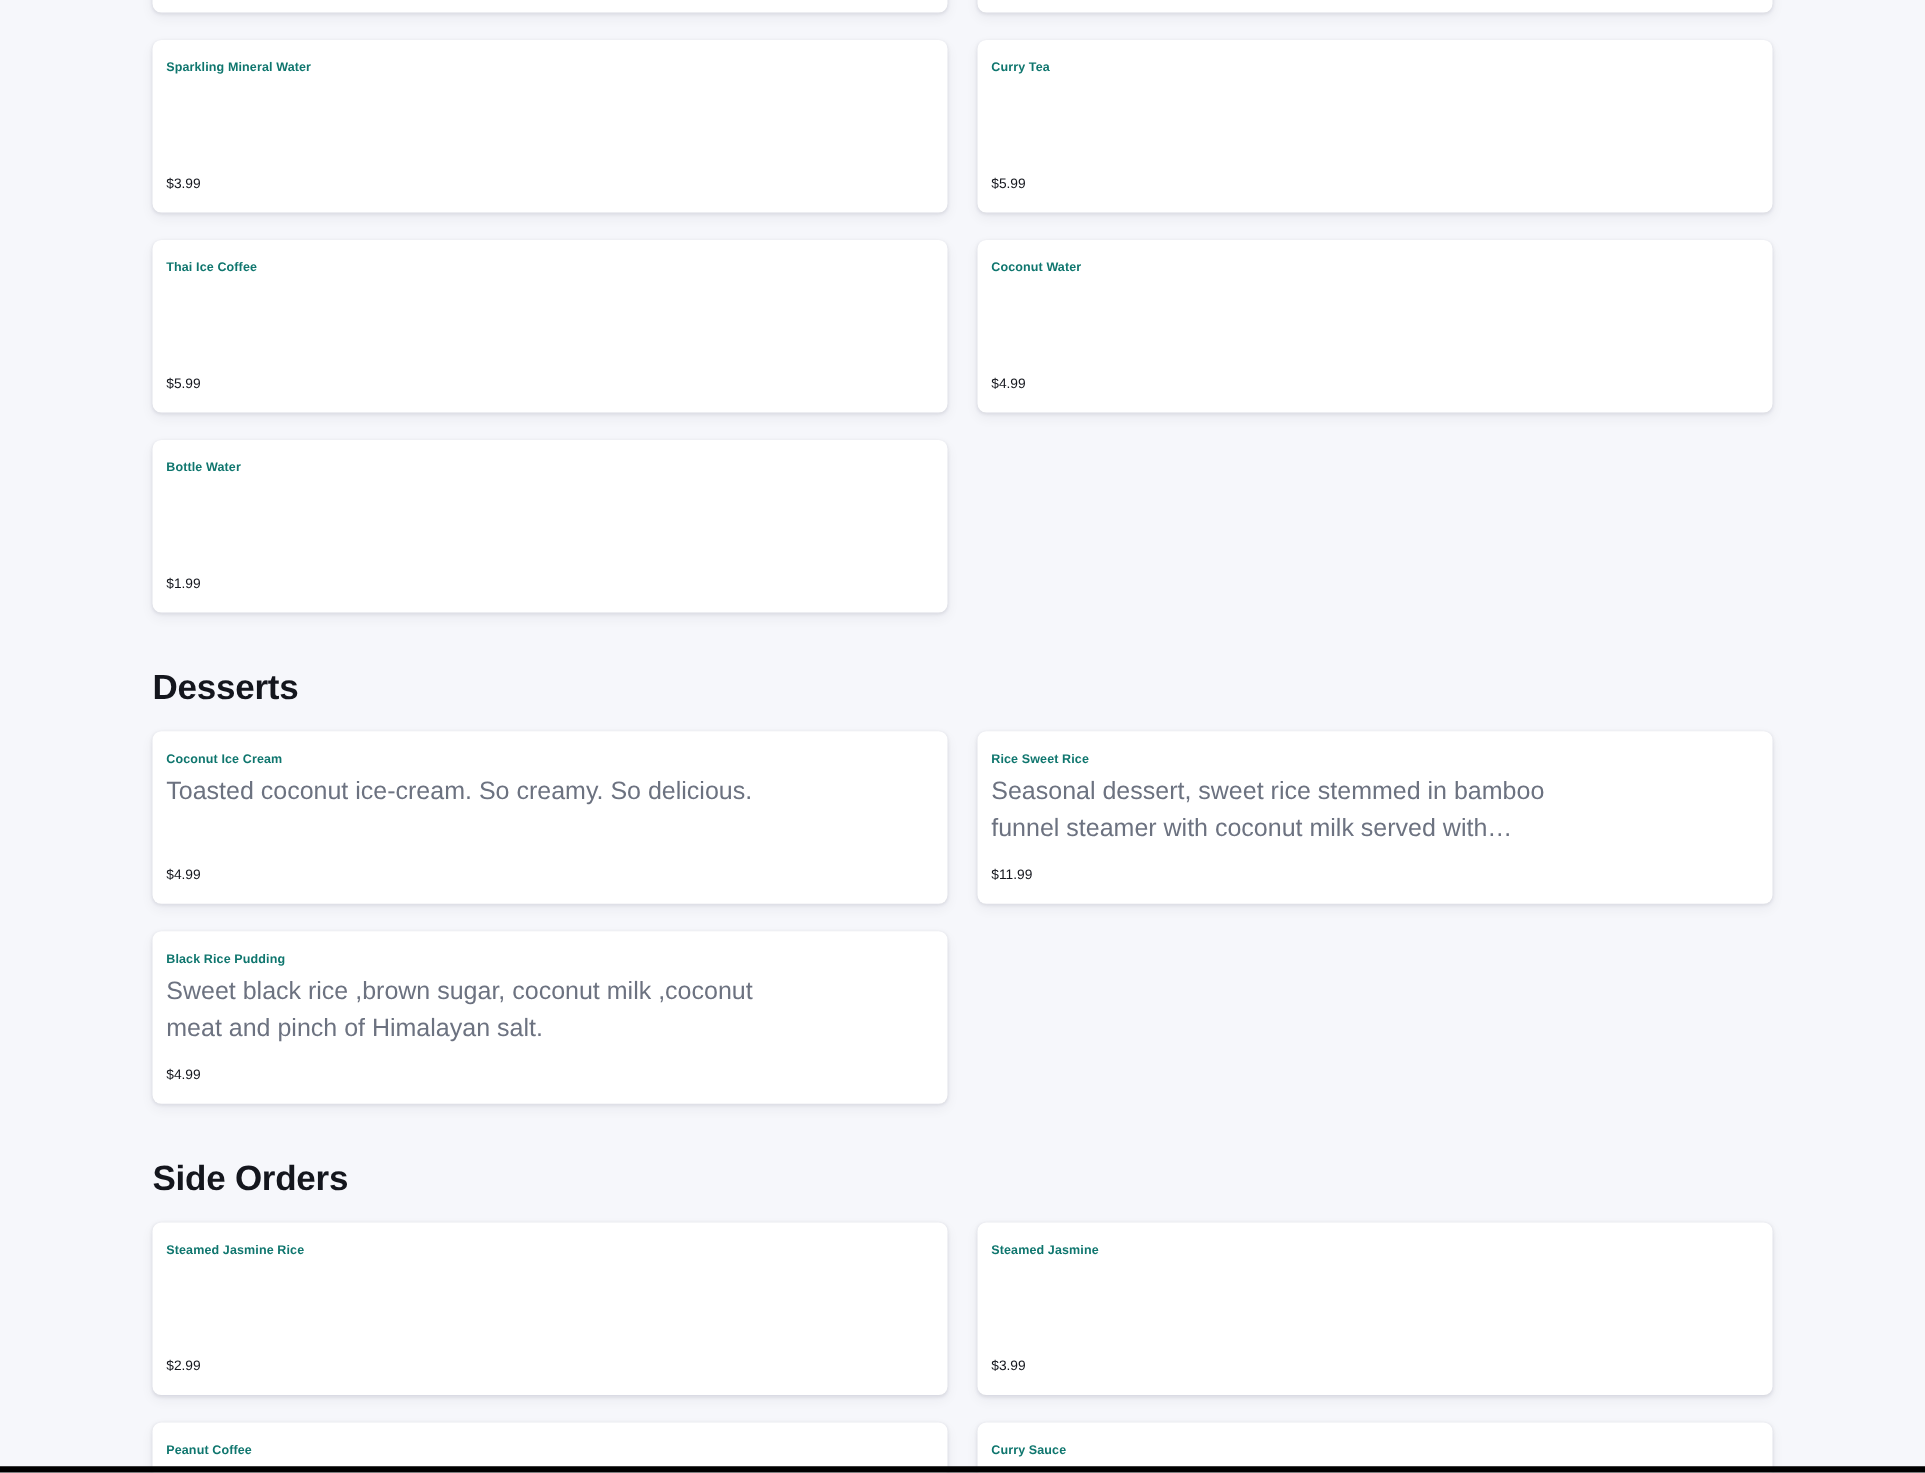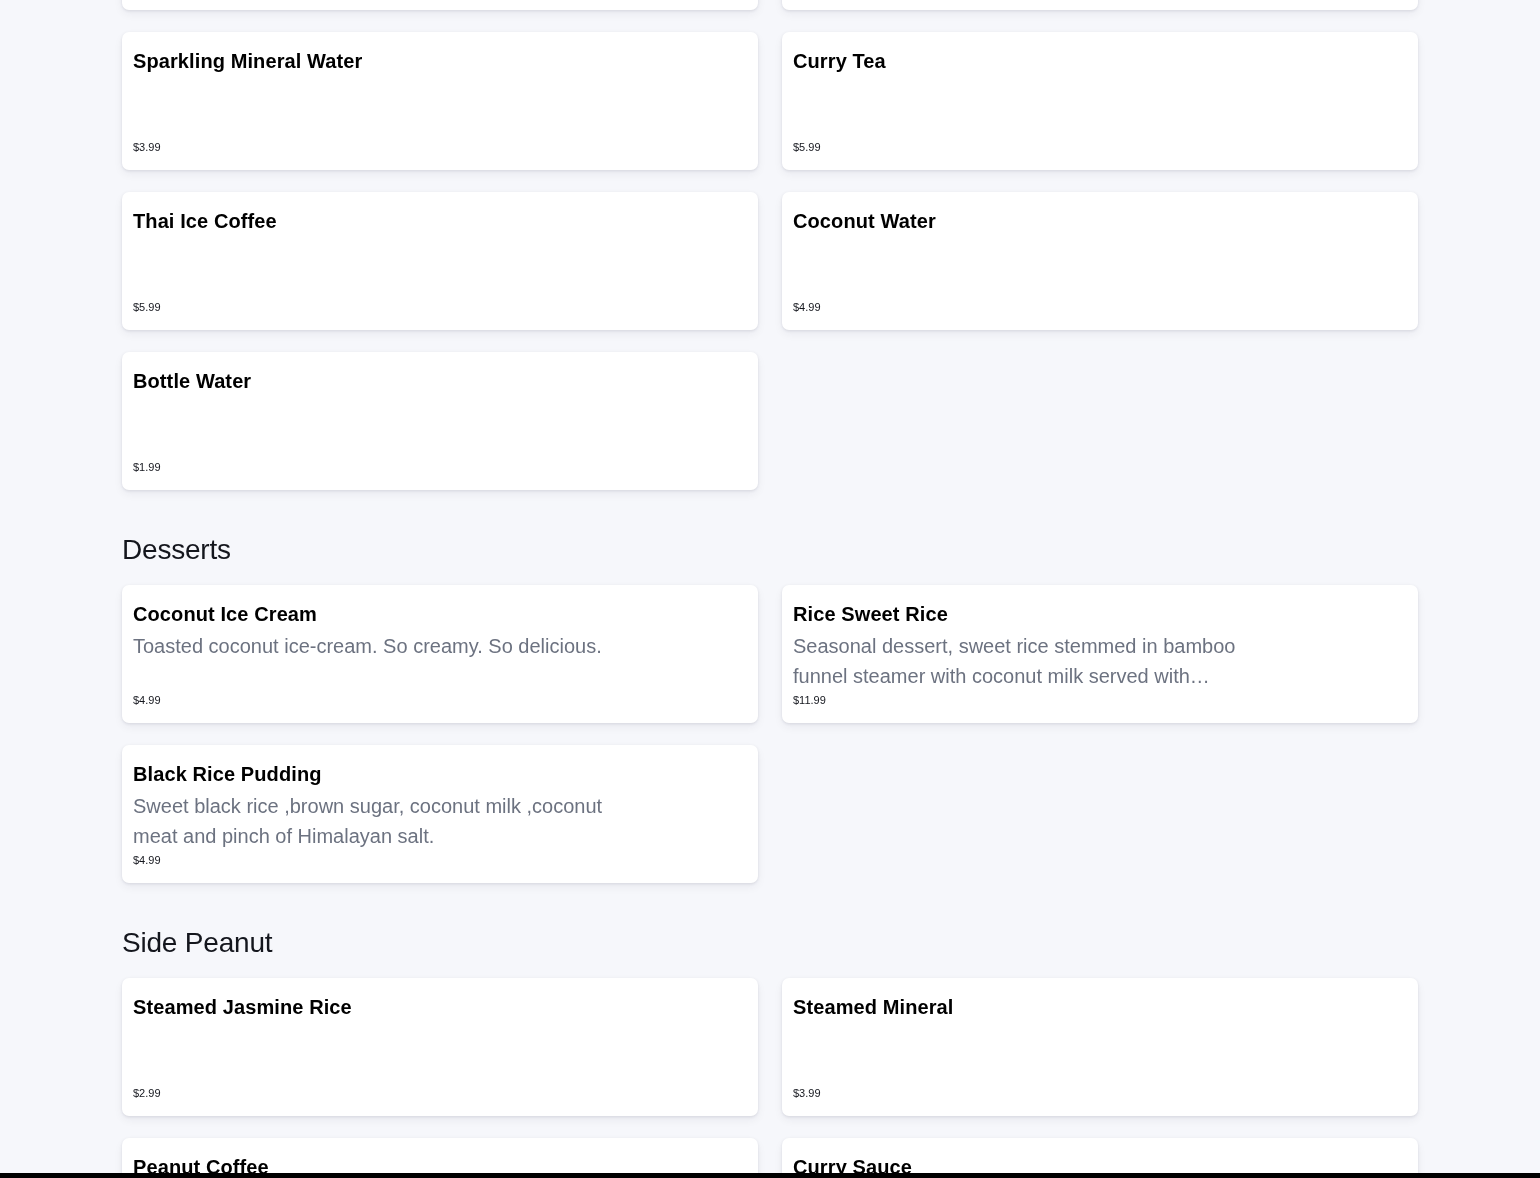--- a/index.html
+++ b/index.html
@@ -48,23 +48,23 @@
                 0 4px 10px rgba(20, 24, 48, 0.055);
     padding: 17px 18px 16px 11px;
     height: 138px;
     display: flex;
     flex-direction: column;
     position: relative;
     cursor: pointer;
   }
 
   .card-title {
-    font-size: 20px;
+    font-size: 10px;
     font-weight: bold;
-    color: #000000;
+    color: #0f766e;
     line-height: 1.28;
     letter-spacing: 0.1px;
   }
 
   .card-desc {
     font-size: 20px;
     color: #6c7280;
     line-height: 1.5;
     margin-top: 3px;
     max-width: 470px;
@@ -78,21 +78,21 @@
 
   .card-price {
     margin-top: auto;
     font-size: 11px;
     color: #14161d;
     line-height: 1.2;
   }
 
   .section-heading {
     font-size: 28px;
-    font-weight: normal;
+    font-weight: bold;
     color: #14161d;
     letter-spacing: -0.2px;
     margin: 0 0 0 122px;
     padding-top: 44px;
     padding-bottom: 19px;
   }
 
   .bottom-bar {
     position: fixed;
     left: 0;
@@ -167,31 +167,31 @@
     </div>
 
     <div class="card">
       <div class="card-title">Black Rice Pudding</div>
       <div class="card-desc">Sweet black rice ,brown sugar, coconut milk ,coconut meat and pinch of Himalayan salt.</div>
       <div class="card-price">$4.99</div>
     </div>
 
   </div>
 
-  <h2 class="section-heading">Side Peanut</h2>
+  <h2 class="section-heading">Side Orders</h2>
 
   <div class="grid">
 
     <div class="card">
       <div class="card-title">Steamed Jasmine Rice</div>
       <div class="card-price">$2.99</div>
     </div>
 
     <div class="card">
-      <div class="card-title">Steamed Mineral</div>
+      <div class="card-title">Steamed Jasmine</div>
       <div class="card-price">$3.99</div>
     </div>
 
     <div class="card">
       <div class="card-title">Peanut Coffee</div>
       <div class="card-price"></div>
     </div>
 
     <div class="card">
       <div class="card-title">Curry Sauce</div>

